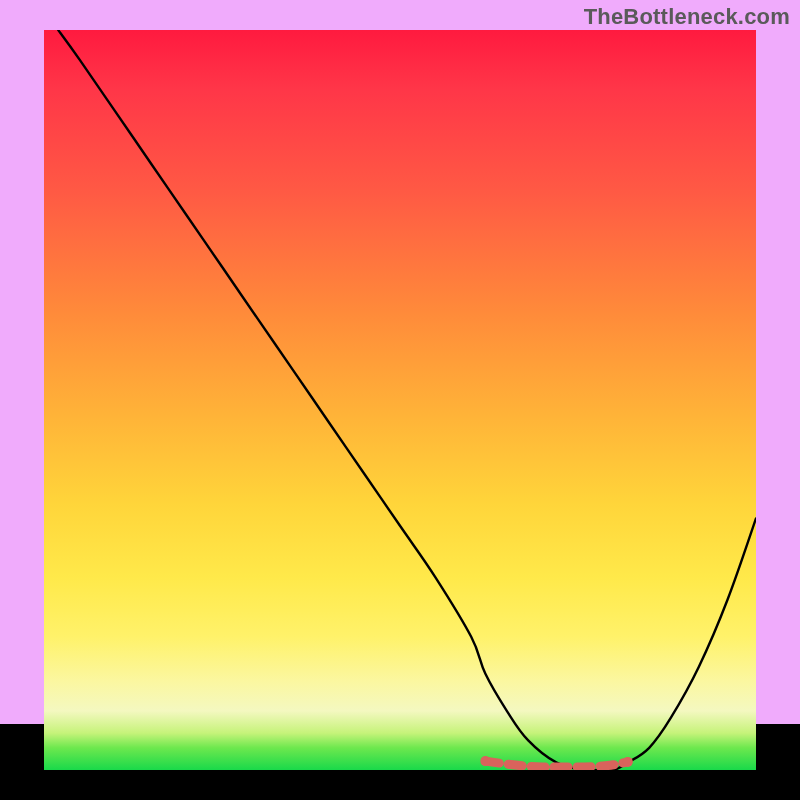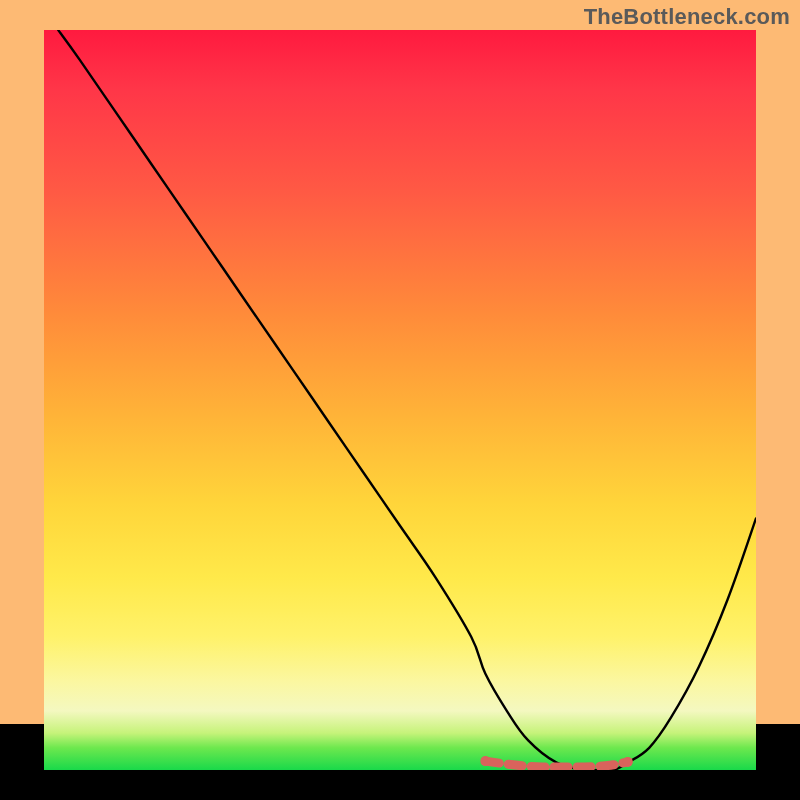--- a/index.html
+++ b/index.html
@@ -8,21 +8,21 @@
     width: 800px;
     height: 800px;
     background: #000;
     overflow: hidden;
     font-family: Arial, Helvetica, sans-serif;
   }
   .frame {
     position: relative;
     width: 800px;
     height: 724px;
-    background: #fdba74;
+    background: #f0abfc;
   }
   .watermark {
     position: absolute;
     top: 4px;
     right: 10px;
     color: #5a5a5a;
     font-size: 22px;
     font-weight: 600;
     letter-spacing: 0.2px;
     z-index: 3;

